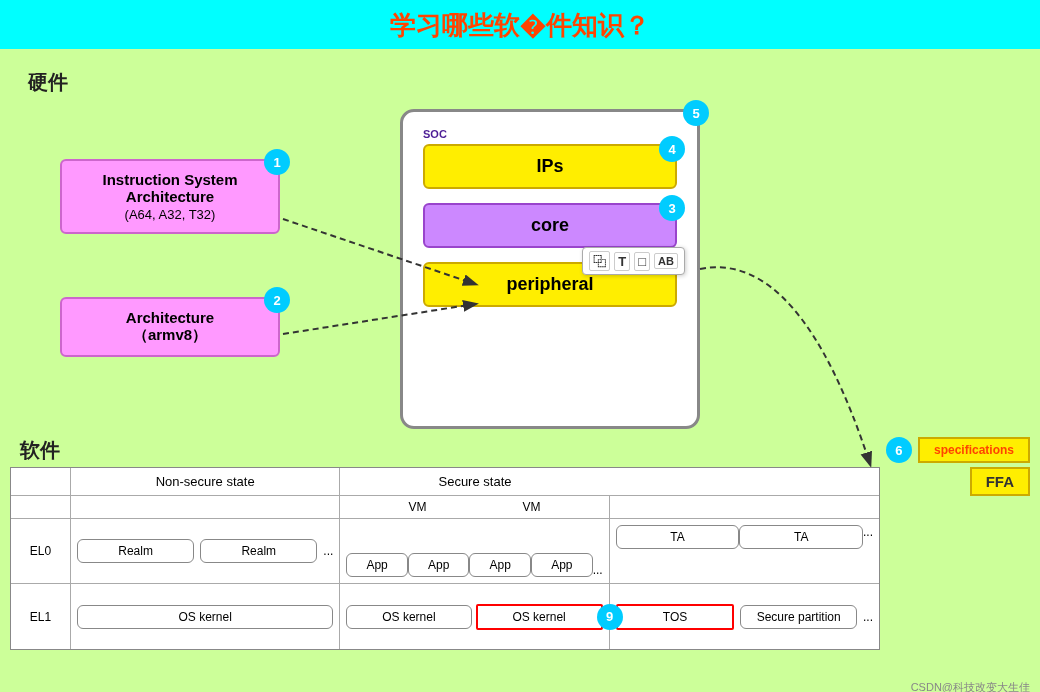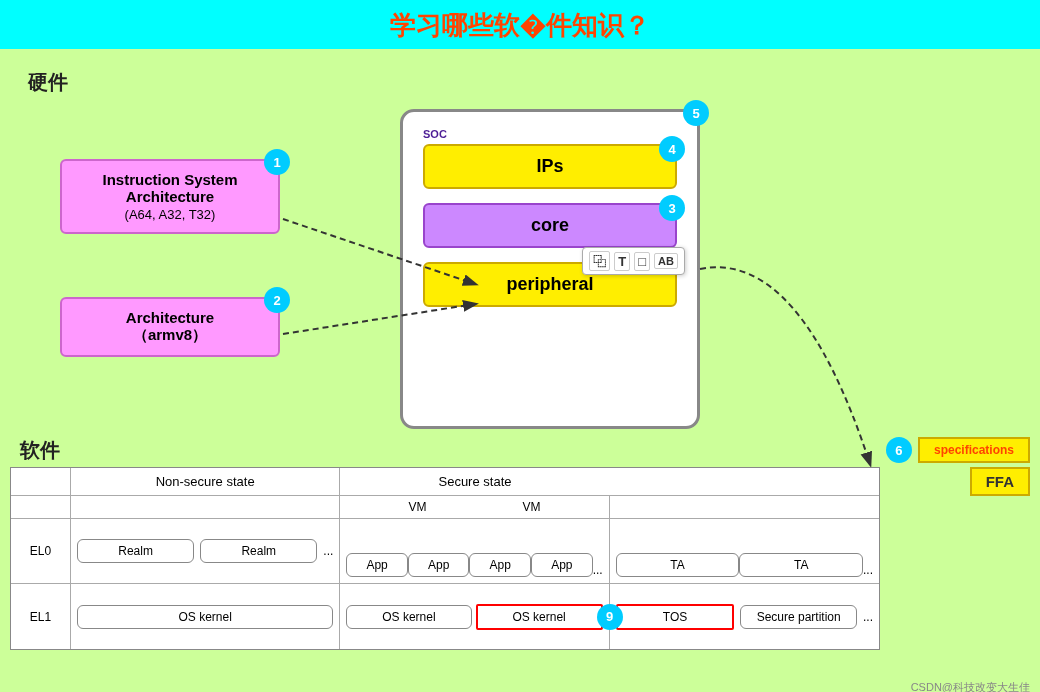--- a/index.html
+++ b/index.html
@@ -310,21 +310,21 @@
         </div>
 
         <div style="border-right:1px solid #aaa; display:flex; align-items:flex-end; gap:0; padding:6px;">
           <div class="inner-cell" style="flex:1;">App</div>
           <div class="inner-cell" style="flex:1;">App</div>
           <div class="inner-cell" style="flex:1;">App</div>
           <div class="inner-cell" style="flex:1;">App</div>
           <span style="font-size:12px;">...</span>
         </div>
 
-        <div style="display:flex; align-items:flex-end; gap:0; padding:6px;">
+        <div style="display:flex; align-items:flex-start; gap:0; padding:6px;">
           <div class="inner-cell" style="flex:1;">TA</div>
           <div class="inner-cell" style="flex:1;">TA</div>
           <span style="font-size:12px;">...</span>
         </div>
       </div>
 
       <div style="display:grid; grid-template-columns:60px 1fr 1fr 1fr; min-height:65px;">
         <div style="border-right:1px solid #aaa; display:flex; align-items:center; justify-content:center; font-size:12px; padding:4px;">EL1</div>
 
         <div style="border-right:1px solid #aaa; display:flex; align-items:center; padding:6px;">

